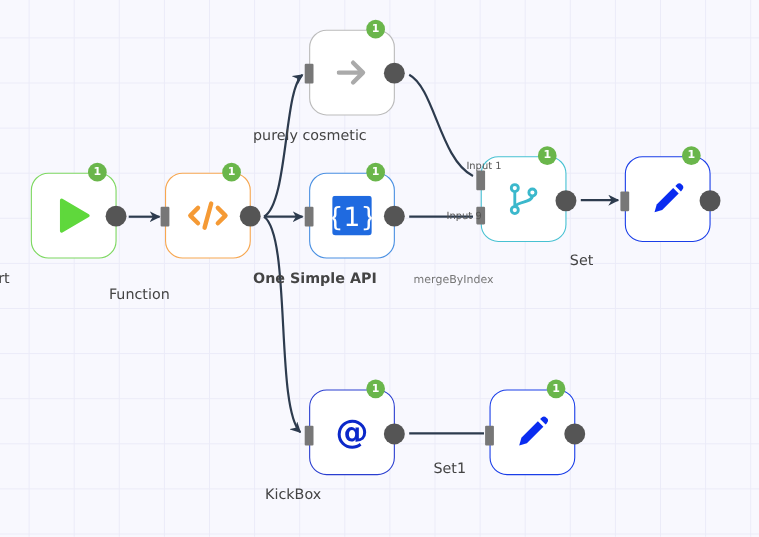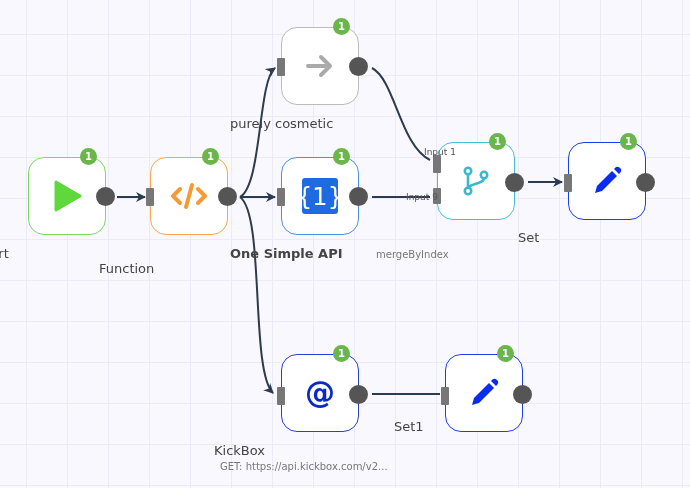--- a/index.html
+++ b/index.html
@@ -155,22 +155,21 @@
   <div class="node" style="left:281px;top:354px;border-color:#2a3ed0;">
     <span class="badge">1</span>
     <span class="in-port" style="top:32px;"></span>
     <span class="icon">
       <svg width="34" height="34" viewBox="0 0 34 34">
         <text x="17" y="27" text-anchor="middle" fill="#0b28c9" font-size="30" font-weight="bold" font-family="DejaVu Sans, sans-serif">@</text>
       </svg>
     </span>
     <span class="out-port" style="top:30px;"></span>
   </div>
-  <div class="node-label" style="left:214px;top:443px;">KickBox</div>
-  <div class="node-sub" style="left:220px;top:461px;">GET: https://api.kickbox.com/v2...</div>
+  <div class="node-label" style="left:241px;top:443px;">KickBox</div>
 
   <div class="node" style="left:445px;top:354px;border-color:#1a3ee8;">
     <span class="badge">1</span>
     <span class="in-port" style="top:32px;"></span>
     <span class="icon">
       <svg width="32" height="32" viewBox="0 0 32 32">
         <path d="M4,28 L6,21 L21,6 L26,11 L11,26 Z" fill="#0a2cf0"></path>
         <path d="M23,4 L25,2 Q27,1 29,3 L30,4 Q31,6 29,8 L28,9 Z" fill="#0a2cf0"></path>
       </svg>
     </span>

